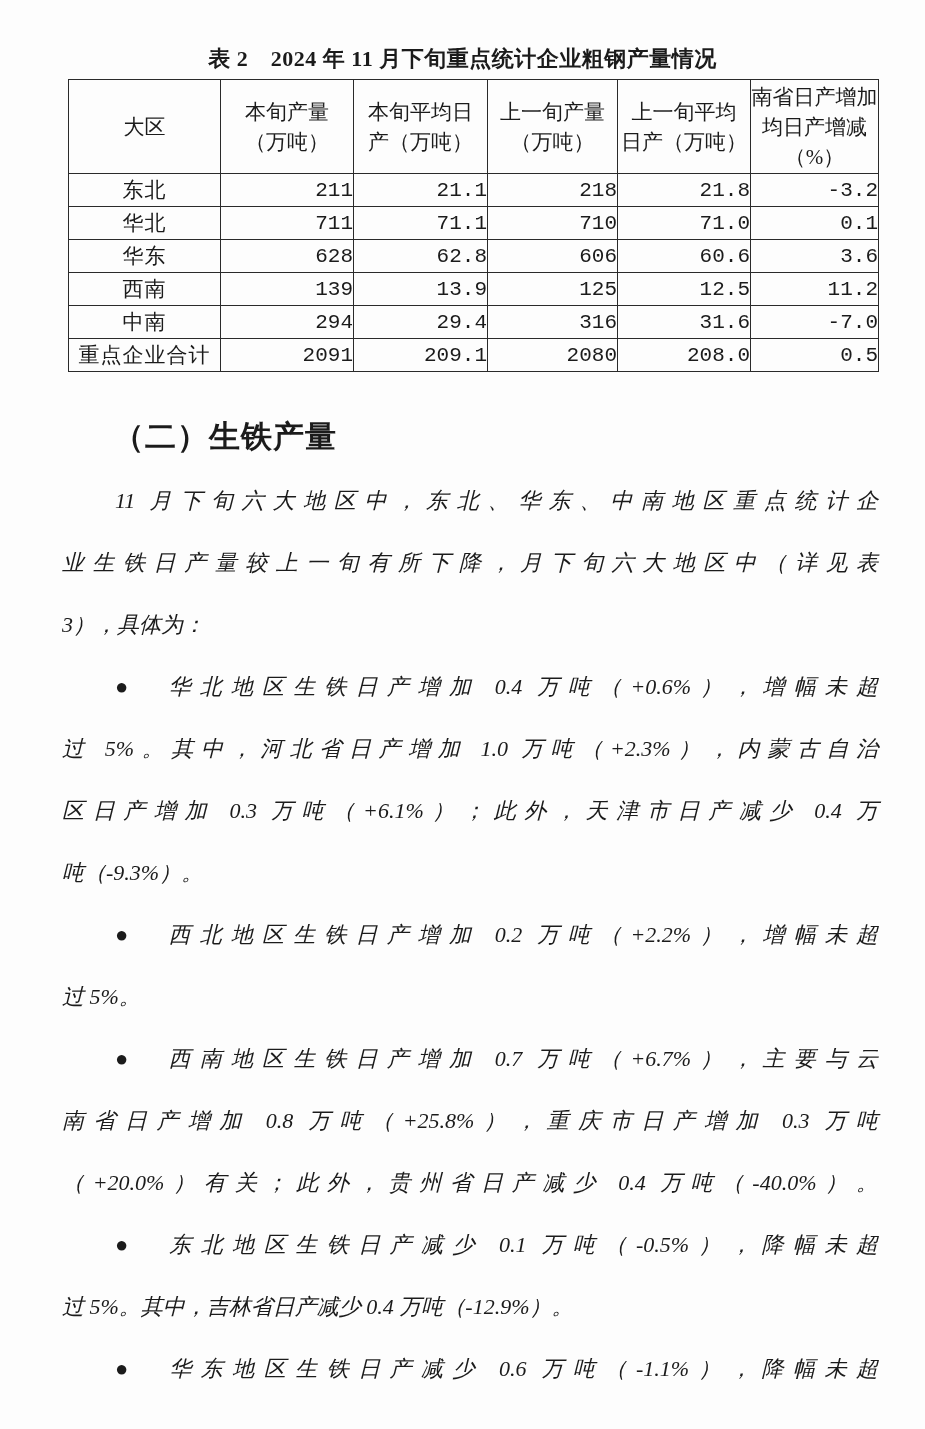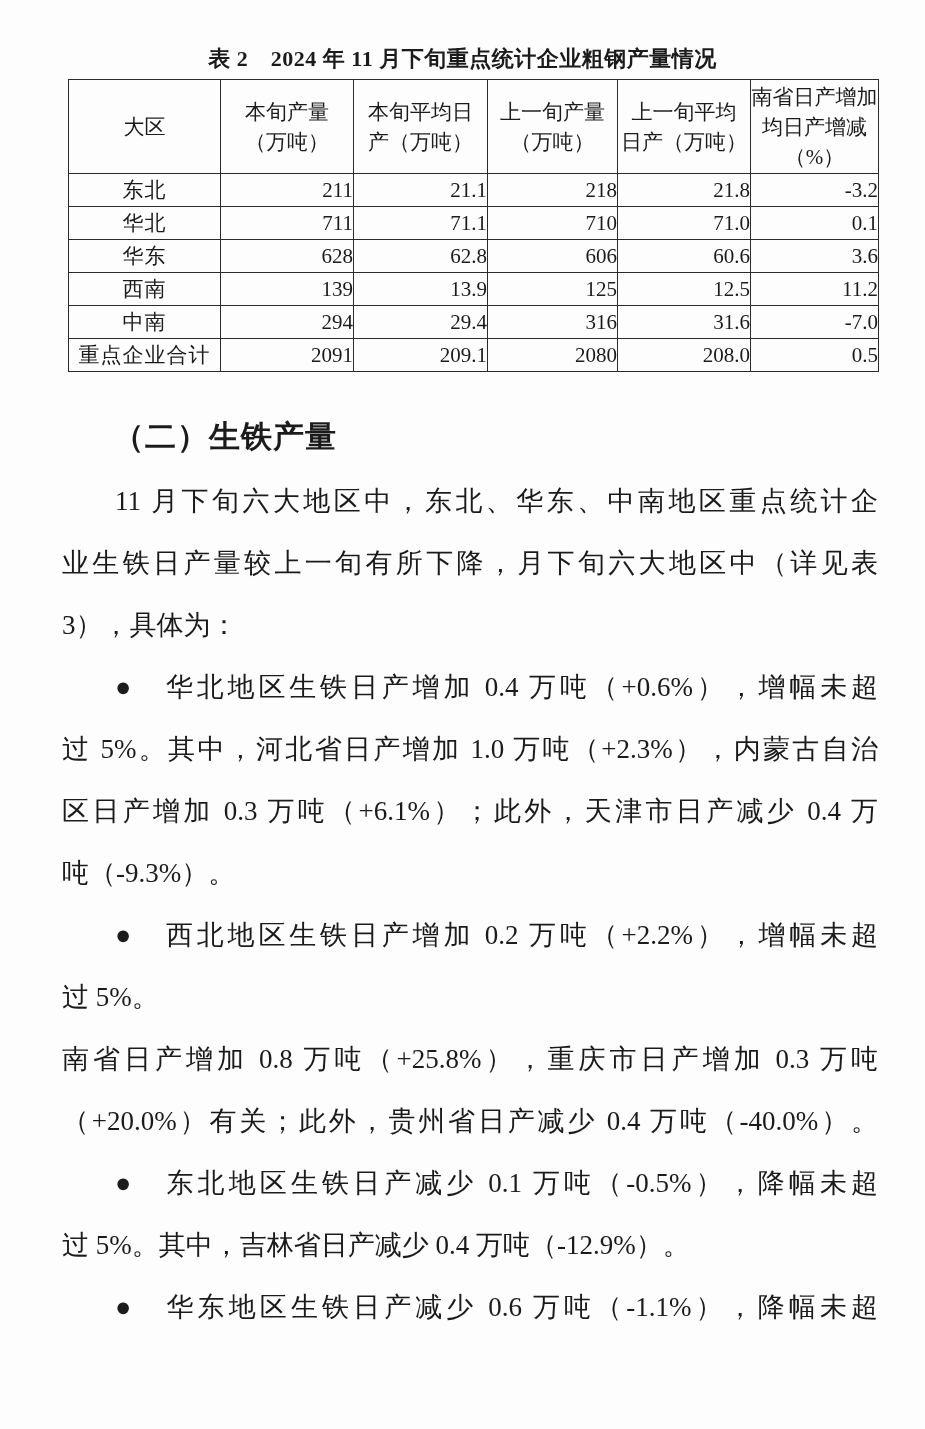--- a/index.html
+++ b/index.html
@@ -18,27 +18,27 @@
   }
   table.steel th, table.steel td { border:1.5px solid #2a2a2a; padding:0; }
   table.steel thead tr { height:94px; }
   table.steel tbody tr { height:33px; }
   table.steel th {
     font-weight:normal; font-size:21px; line-height:30px;
     white-space:pre-line; text-align:center; vertical-align:middle;
   }
   table.steel td { font-size:21px; vertical-align:middle;margin-left:8px; }
   td.region { text-align:center; letter-spacing:1px; }
-  td.num { text-align:right; padding-right:13px; font-family:Liberation Serif, serif; }
+  td.num { text-align:right; padding-right:13px; font-family:Liberation Mono, monospace; }
   .section-heading {
     margin:46px 0 0 113px;
     font-family:"Liberation Sans","DejaVu Sans",sans-serif;
     font-size:31px; font-weight:bold; line-height:38px; letter-spacing:1px;
   }
-  .body-text { margin:14px 47px 0 62px; font-size:27px; }
+  .body-text { margin:14px 47px 0 62px; font-size:22px;font-style:italic; }
   .line {
     height:62px; line-height:62px;
     text-align:justify; text-align-last:justify;
     white-space:pre-wrap;
   }
   .line.short { text-align-last:left; }
   .line.indent { padding-left:53px; }
 </style>
 </head>
 <body>
@@ -133,20 +133,21 @@
     <div class="line short">3），具体为：</div>
 
     <div class="line indent">●　华北地区生铁日产增加 0.4 万吨（+0.6%），增幅未超</div>
     <div class="line">过 5%。其中，河北省日产增加 1.0 万吨（+2.3%），内蒙古自治</div>
     <div class="line">区日产增加 0.3 万吨（+6.1%）；此外，天津市日产减少 0.4 万</div>
     <div class="line short">吨（-9.3%）。</div>
 
     <div class="line indent">●　西北地区生铁日产增加 0.2 万吨（+2.2%），增幅未超</div>
     <div class="line short">过 5%。</div>
 
+    <div class="line indent">●　西南地区生铁日产增加 0.7 万吨（+6.7%），主要与云</div>
     <div class="line">南省日产增加 0.8 万吨（+25.8%），重庆市日产增加 0.3 万吨</div>
     <div class="line">（+20.0%）有关；此外，贵州省日产减少 0.4 万吨（-40.0%）。</div>
 
     <div class="line indent">●　东北地区生铁日产减少 0.1 万吨（-0.5%），降幅未超</div>
     <div class="line short">过 5%。其中，吉林省日产减少 0.4 万吨（-12.9%）。</div>
 
     <div class="line indent">●　华东地区生铁日产减少 0.6 万吨（-1.1%），降幅未超</div>
   </div>
 
 </div>

